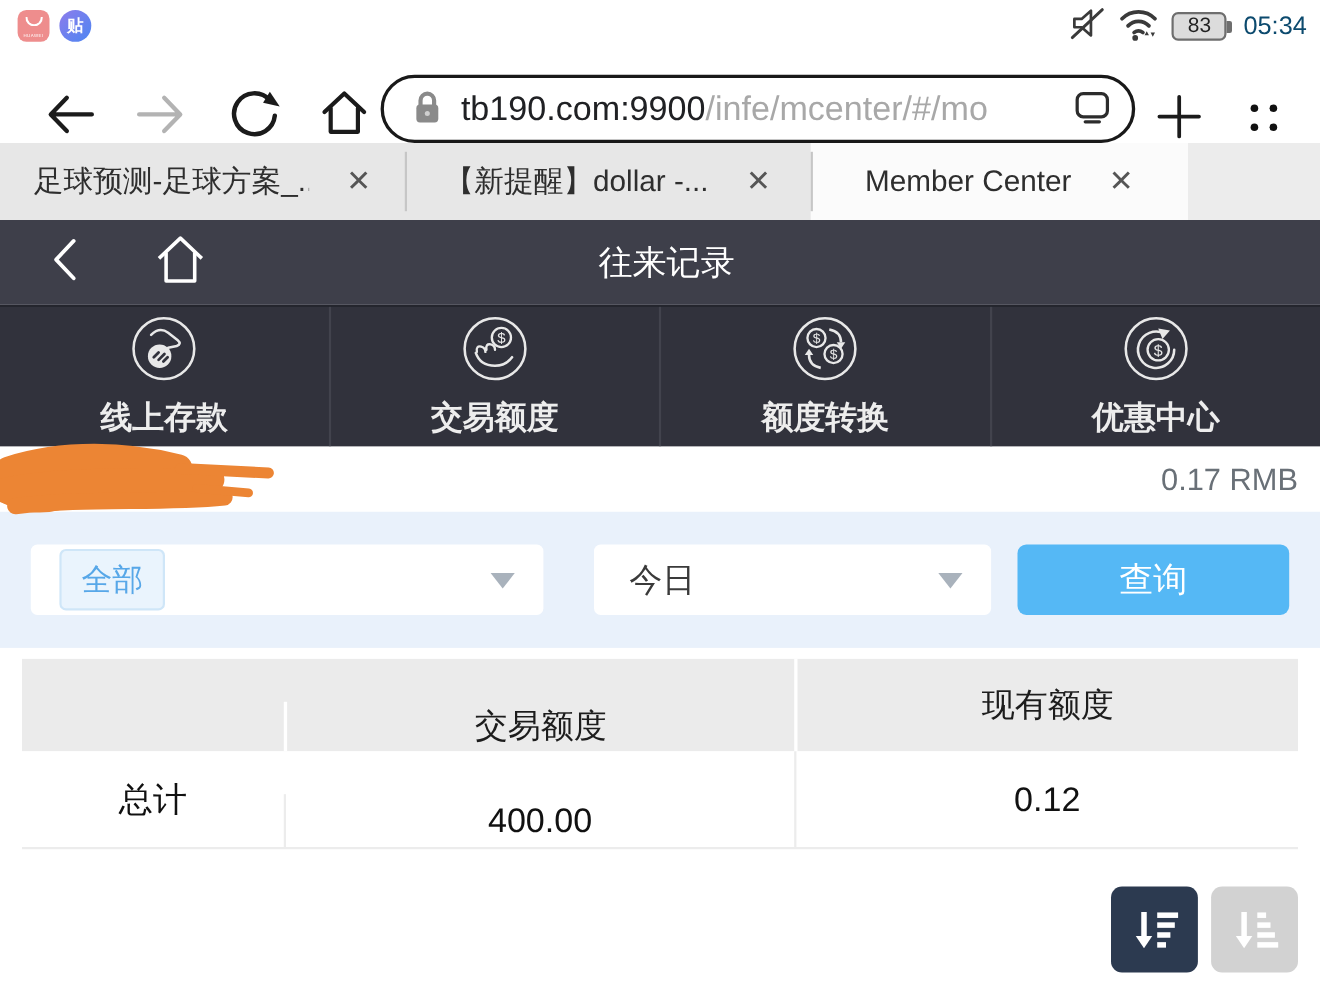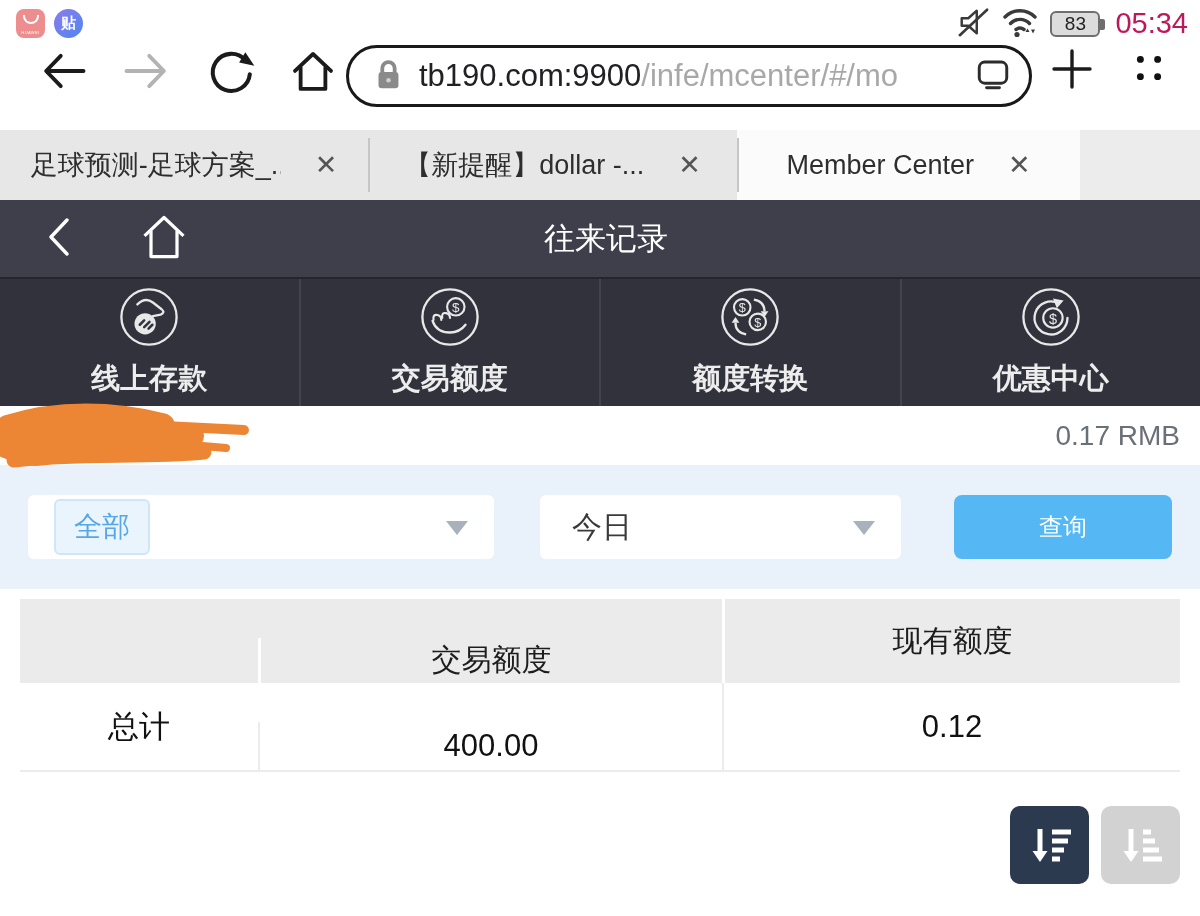--- a/index.html
+++ b/index.html
@@ -10,24 +10,24 @@
   
   .status-bar { height:45px; display:flex; align-items:center; justify-content:space-between; padding:2px 12px 0 16px; }
   .app-icons { display:flex; gap:9px; align-items:center; }
   .app-icon-huawei { width:29px; height:29px; border-radius:8px; background:#ee8d8d; display:flex; flex-direction:column; align-items:center; justify-content:flex-end; padding-bottom:3px; position:relative; }
   .app-icon-huawei::before { content:""; width:12px; height:7px; border:2px solid #fff; border-top:none; border-radius:0 0 10px 10px; position:absolute; top:6px; }
   .app-icon-huawei span { font-size:4px; color:#fff; letter-spacing:.4px; }
   .app-icon-tieba { width:29px; height:29px; border-radius:50%; background:linear-gradient(135deg,#8d7ceb,#4d86f2); color:#fff; font-size:15px; display:flex; align-items:center; justify-content:center; font-weight:bold; }
   .status-right { display:flex; align-items:center; gap:11px; }
   .battery { position:relative; width:50px; height:26px; border:2px solid #6e6e6e; border-radius:6px; background:#dcdcdc; display:flex; align-items:center; justify-content:center; font-size:19px; color:#222; }
   .battery::after { content:""; position:absolute; right:-7px; top:6px; width:5px; height:11px; background:#6e6e6e; border-radius:0 2px 2px 0; }
-  .clock { font-size:29px; color:#be185d; margin-left:4px; }
-
-  
-  .toolbar { height:85px; display:flex; align-items:flex-start; padding:0 22px 0 38px; }
+  .clock { font-size:23px; color:#0c4a6e; margin-left:4px; }
+
+  
+  .toolbar { height:85px; display:flex; align-items:flex-end; padding:0 22px 0 38px; }
   .tb-icon { flex:none; display:flex; align-items:center; justify-content:center; }
   .tb-gap { margin-right:30px; }
   .url-bar { flex:1; height:62px; border:3px solid #191919; border-radius:34px; display:flex; align-items:center; padding:0 14px 0 20px; margin:0 16px 0 6px; min-width:0; background:#fff; }
   .url-text { flex:1; font-size:31px; white-space:nowrap; overflow:hidden; margin-left:12px; }
   .url-host { color:#202124; }
   .url-path { color:#a8a8a8; }
 
   
   .tab-strip { height:70px; background:#e7e7e7; display:flex; }
   .tab { width:368px; display:flex; align-items:center; justify-content:center; gap:34px; position:relative; cursor:default; }
@@ -54,21 +54,21 @@
   .scribble { position:absolute; left:-6px; top:-10px; pointer-events:none; }
 
   
   .filter-bar { height:124px; background:#e9f1fb; display:flex; align-items:center; padding:0 28px; }
   .select { height:64px; background:#fff; border-radius:6px; display:flex; align-items:center; position:relative; }
   .select-type { width:466px; margin-right:46px; padding-left:26px; }
   .select-date { width:361px; padding-left:32px; }
   .chip { background:#eaf4fd; border:2px solid #cfe6f8; border-radius:6px; color:#57a7e8; font-size:28px; padding:7px 18px; }
   .date-value { font-size:30px; color:#3a3a3a; }
   .caret { position:absolute; right:26px; top:26px; width:0; height:0; border-left:11px solid transparent; border-right:11px solid transparent; border-top:14px solid #a9b2bc; }
-  .query-btn { margin-left:auto; width:218px; height:64px; background:#55b8f5; border:none; border-radius:8px; color:#fff; font-size:24px; display:flex; align-items:center; justify-content:center; font-family:inherit; }
+  .query-btn { margin-left:auto; width:247px; height:64px; background:#55b8f5; border:none; border-radius:8px; color:#fff; font-size:31px; display:flex; align-items:center; justify-content:center; font-family:inherit; }
 
   
   .summary-table { margin:10px 20px 0 20px; }
   .thead { display:flex; background:#ebebeb; height:84px; }
   .th { display:flex; align-items:center; justify-content:center; font-size:30px; color:#1d1d1d; }
   .col1 { width:238px; }
   .col2 { width:464px;margin-top:39px; }
   .col3 { flex:1; }
   .thead .col2, .thead .col3 { border-left:3px solid #fff; }
   .trow { display:flex; height:89px; background:#fff; border-bottom:2px solid #ececec; }

